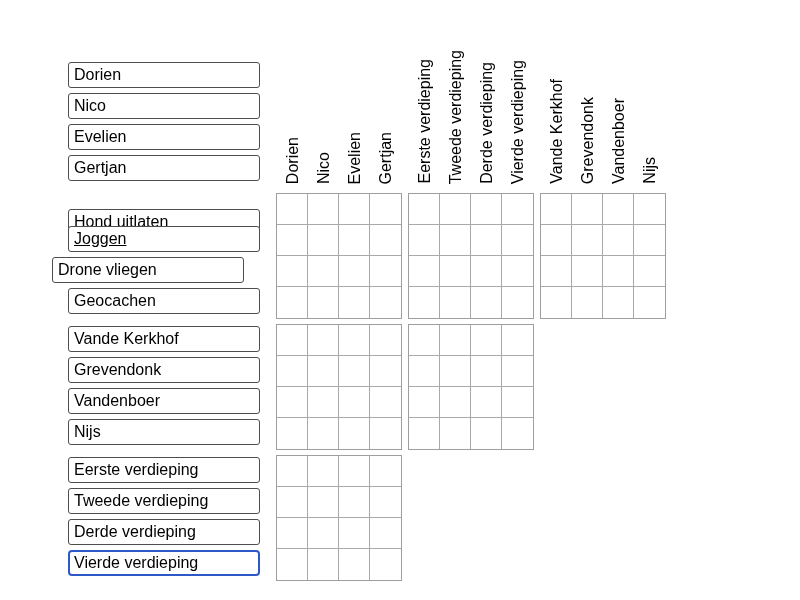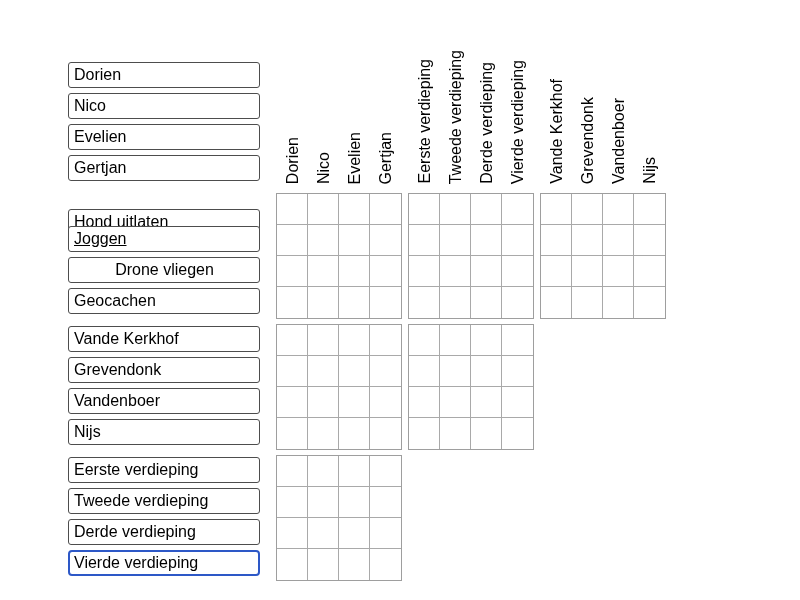--- a/index.html
+++ b/index.html
@@ -75,21 +75,21 @@
 <body>
 
 <div id="canvas">
   <div id="left-panel">
       <input type="text" class="item-input" value="Dorien" style="left: 68px; top: 62px;">
       <input type="text" class="item-input" value="Nico" style="left: 68px; top: 93px;">
       <input type="text" class="item-input" value="Evelien" style="left: 68px; top: 124px;">
       <input type="text" class="item-input" value="Gertjan" style="left: 68px; top: 155px;">
       <input type="text" class="item-input" value="Hond uitlaten" style="left: 68px; top: 209px;">
       <input type="text" class="item-input" value="Joggen" style="left: 68px; top: 226px; text-decoration: underline;">
-      <input type="text" class="item-input" value="Drone vliegen" style="left: 68px; top: 257px; text-align: center;">
+      <input type="text" class="item-input" value="Drone vliegen" style="left: 52px; top: 257px;">
       <input type="text" class="item-input" value="Geocachen" style="left: 68px; top: 288px;">
       <input type="text" class="item-input" value="Vande Kerkhof" style="left: 68px; top: 326px;">
       <input type="text" class="item-input" value="Grevendonk" style="left: 68px; top: 357px;">
       <input type="text" class="item-input" value="Vandenboer" style="left: 68px; top: 388px;">
       <input type="text" class="item-input" value="Nijs" style="left: 68px; top: 419px;">
       <input type="text" class="item-input" value="Eerste verdieping" style="left: 68px; top: 457px;">
       <input type="text" class="item-input" value="Tweede verdieping" style="left: 68px; top: 488px;">
       <input type="text" class="item-input" value="Derde verdieping" style="left: 68px; top: 519px;">
       <input type="text" class="item-input focused" value="Vierde verdieping" style="left: 68px; top: 550px;">
     </div>

